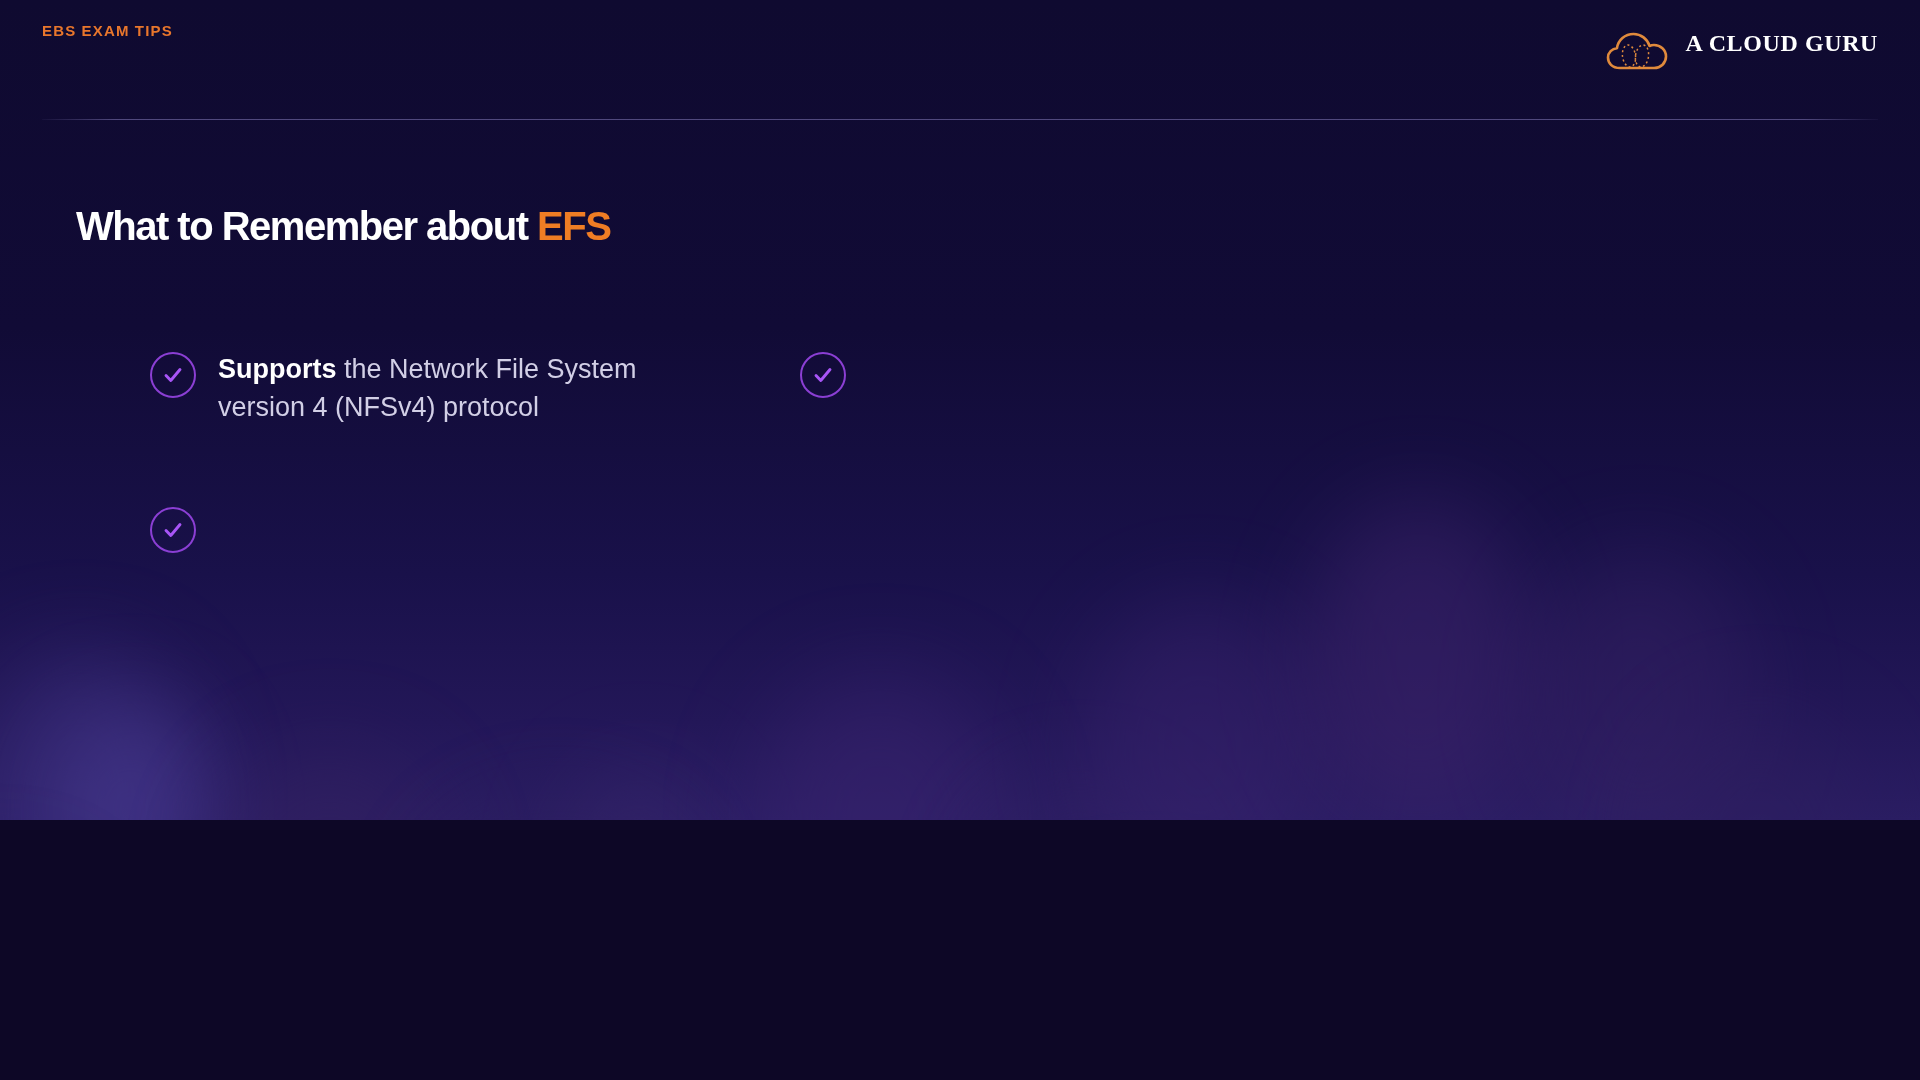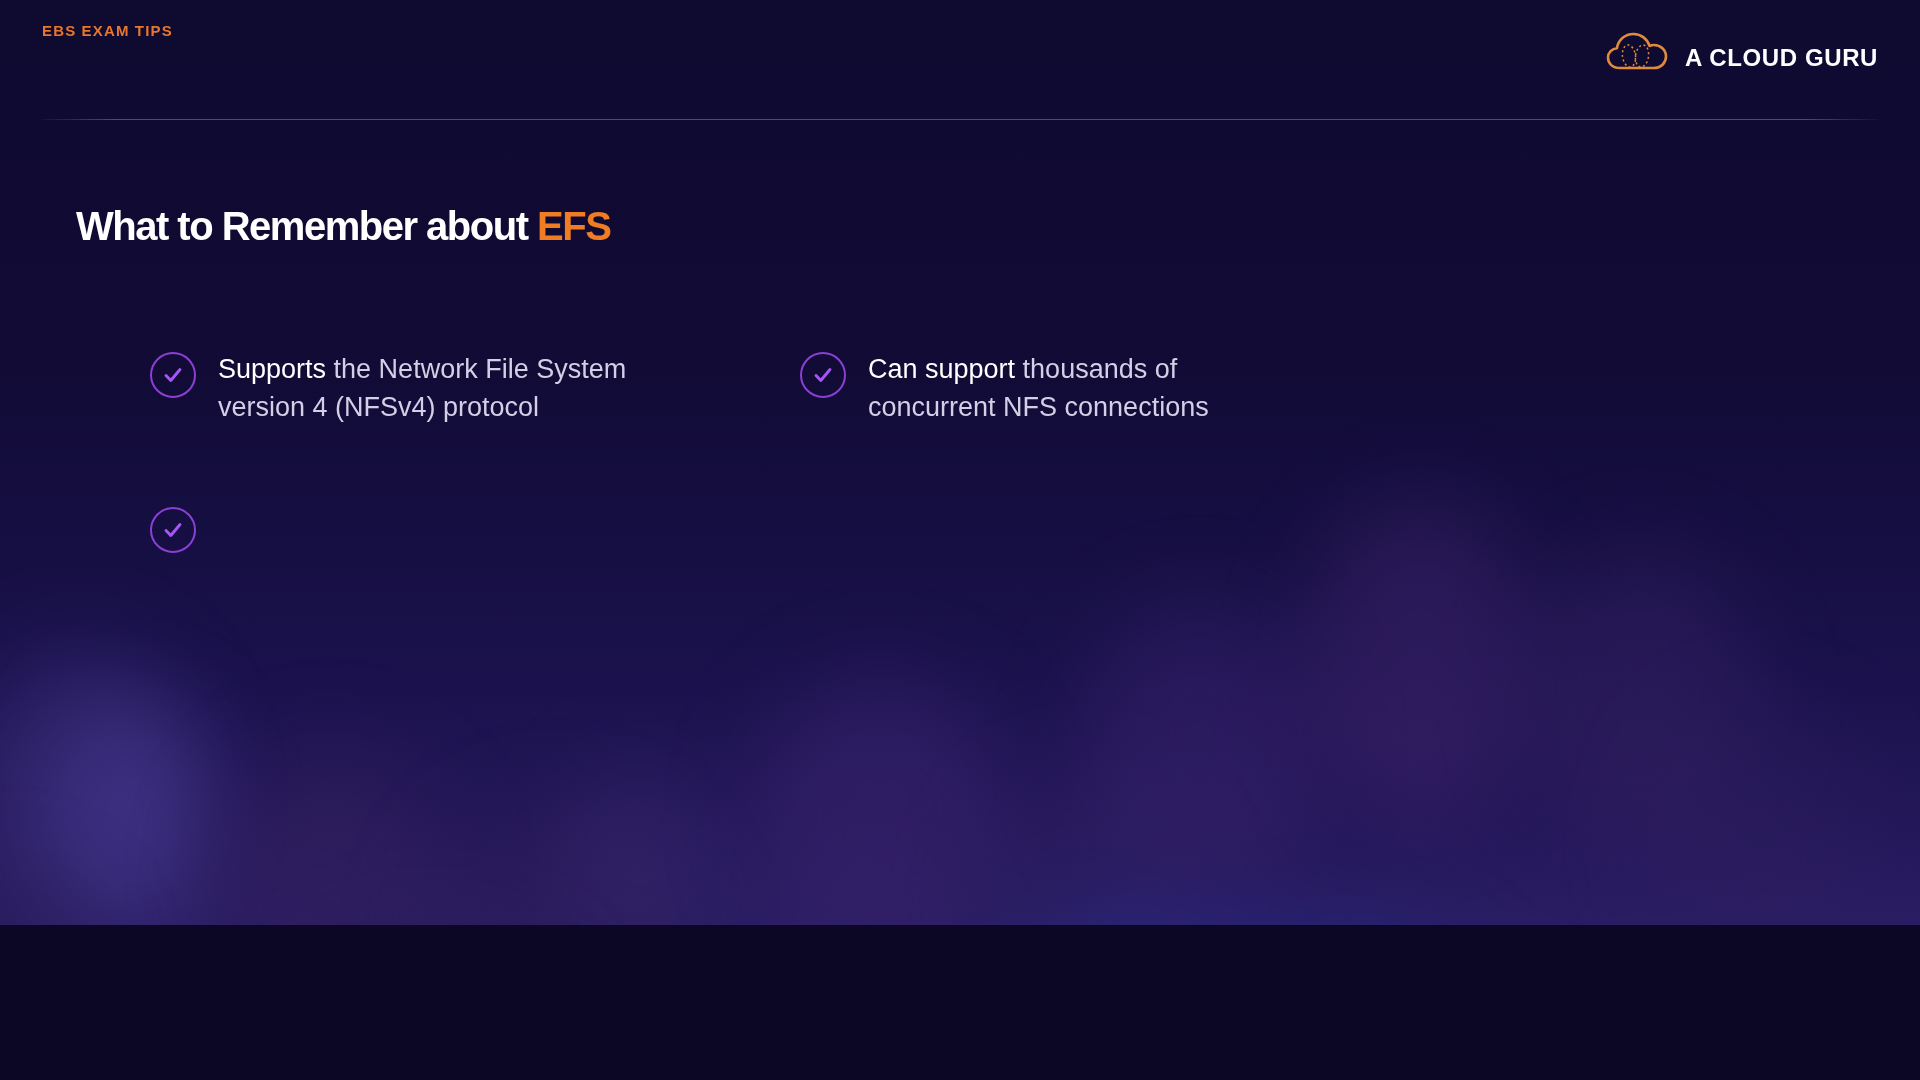--- a/index.html
+++ b/index.html
@@ -4,21 +4,21 @@
 <style>
   html, body {
     margin: 0;
     padding: 0;
     background: #0d0726;
   }
 
   #slide {
     position: relative;
     width: 1920px;
-    height: 925px;
+    height: 820px;
     overflow: hidden;
     font-family: "Liberation Sans", sans-serif;
     background: linear-gradient(to bottom,
         #0f0a30 0%,
         #110b36 40%,
         #19114a 70%,
         #231758 88%,
         #2a1d63 100%);
   }
 
@@ -73,22 +73,23 @@
         rgba(168,158,228,0.42) 96%,
         rgba(150,140,215,0.05));
   }
 
   
   .brand {
     position: absolute;
     right: 42px;
     top: 30px;
     display: flex;
-    align-items: flex-end;
+    align-items: flex-start;
     gap: 17px;
+    font-family: Liberation Serif, serif;
   }
   .brand-mark {
     width: 62px;
     height: 42px;
     display: block;
   }
   .brand-text {
     font-size: 24px;
     font-weight: bold;
     color: #ffffff;
@@ -140,21 +141,21 @@
     box-sizing: border-box;
   }
   .check-circle svg { display: block; }
   .bullet-text {
     font-size: 27px;
     line-height: 1.42;
     color: #d2cfe6;
     max-width: 430px;
   }
   .bullet-text .lead {
-    font-weight: normal;
+    font-weight: bold;
     color: #ffffff;
   }
 </style>
 </head>
 <body>
 
 <div id="slide">
 
   <div class="blob-layer" id="blob-layer">
       <div class="blob" style="left: -35px; top: 650px; width: 230px; height: 300px; background: rgb(58, 45, 122); opacity: 0.55;"></div>
@@ -203,21 +204,20 @@
           </svg>
         </span>
         <div class="bullet-text"><span class="lead">Supports</span><span> the Network File System version 4 (NFSv4) protocol</span></div>
       </div>
       <div class="bullet">
         <span class="check-circle">
           <svg width="24" height="24" viewBox="0 0 24 24" fill="none" xmlns="http://www.w3.org/2000/svg">
             <path d="M5 12.5 L9.8 17.5 L19 6.5" stroke="#a855f7" stroke-width="2.9" stroke-linecap="round" stroke-linejoin="round"></path>
           </svg>
         </span>
-        <div class="bullet-text"><span class="lead">Can support</span><span> thousands of concurrent NFS connections</span></div>
       </div>
       <div class="bullet">
         <span class="check-circle">
           <svg width="24" height="24" viewBox="0 0 24 24" fill="none" xmlns="http://www.w3.org/2000/svg">
             <path d="M5 12.5 L9.8 17.5 L19 6.5" stroke="#a855f7" stroke-width="2.9" stroke-linecap="round" stroke-linejoin="round"></path>
           </svg>
         </span>
       </div>
     </div>
 

